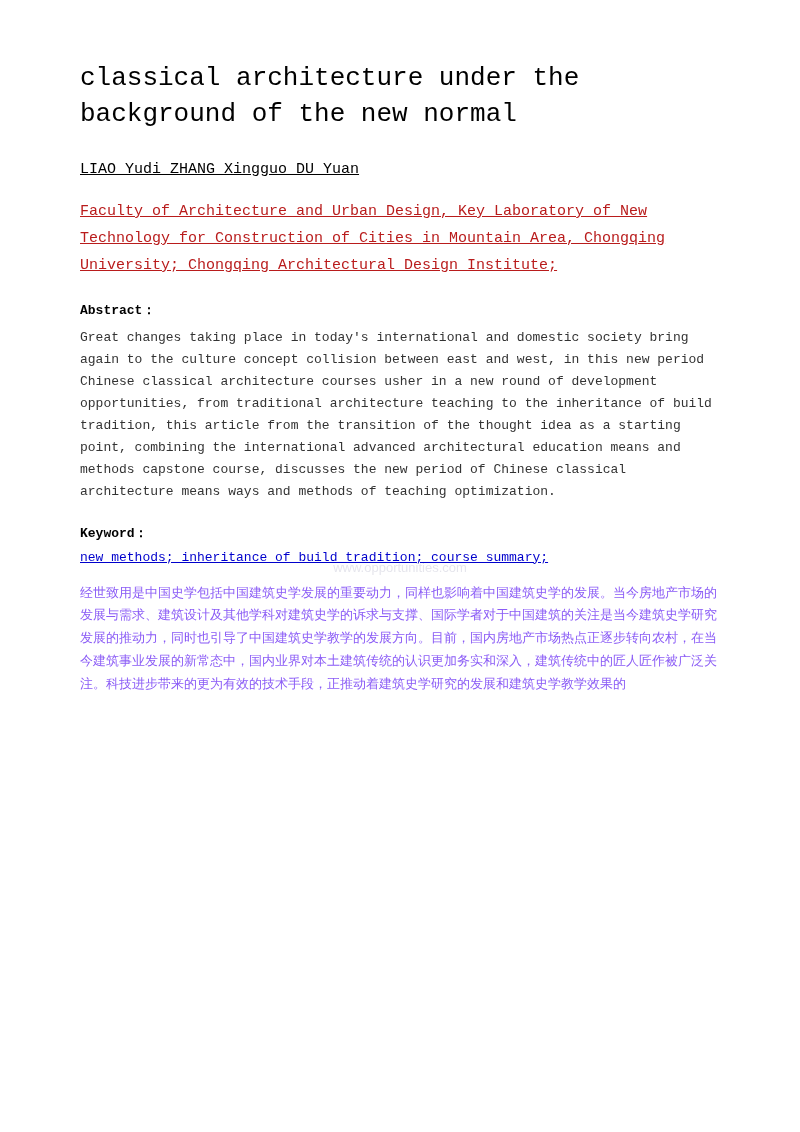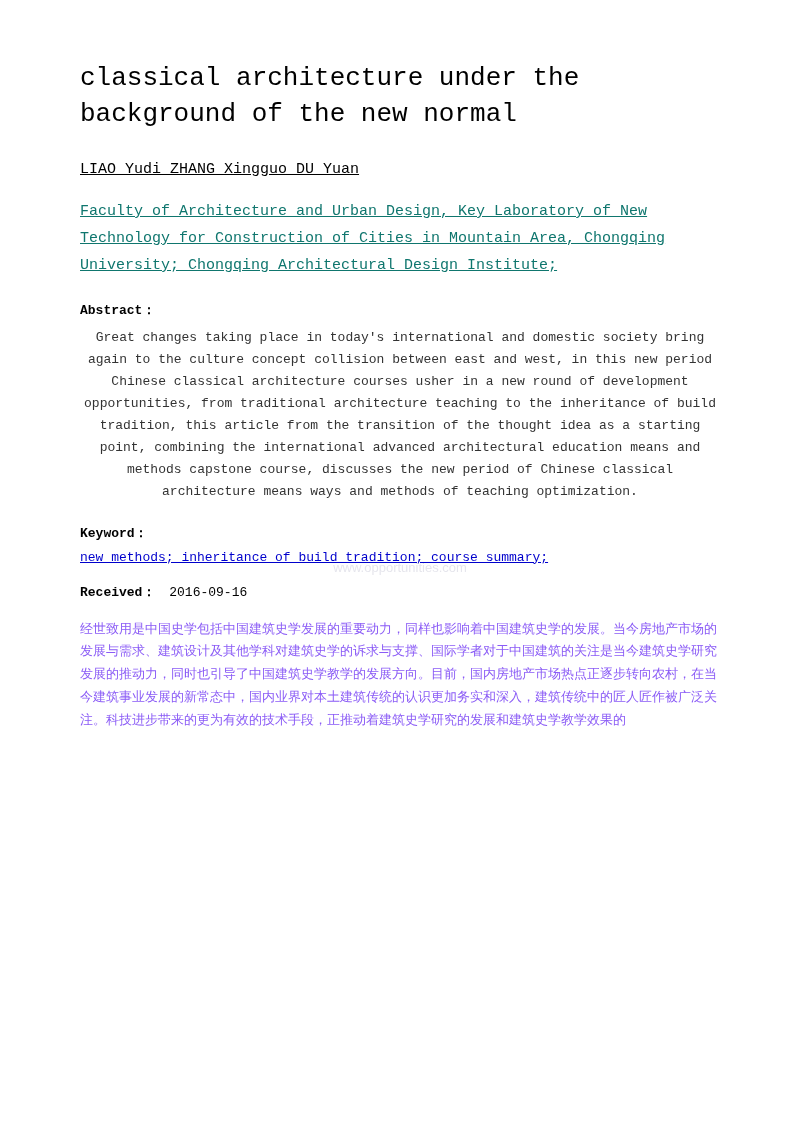--- a/index.html
+++ b/index.html
@@ -27,42 +27,41 @@
 
     .authors {
       color: #000000;
       text-decoration: underline;
       font-size: 15px;
       margin-bottom: 20px;
       font-family: 'Courier New', Courier, monospace;
     }
 
     .affiliation {
-      color: #0f766e;
+      color: #b91c1c;
       text-decoration: underline;
       font-size: 15px;
       line-height: 1.8;
       margin-bottom: 22px;
       font-family: 'Courier New', Courier, monospace;
     }
 
     .section-label {
       font-size: 13px;
       font-weight: bold;
       margin-bottom: 8px;
       font-family: 'Courier New', Courier, monospace;
     }
 
     .abstract-text {
       font-size: 13px;
       line-height: 1.7;
       margin-bottom: 20px;
       color: #333333;
       font-family: 'Courier New', Courier, monospace;
-      text-align: center;
     }
 
     .keywords-link {
       color: #0000cc;
       text-decoration: underline;
       font-size: 13px;
       margin-bottom: 18px;
       display: block;
       font-family: 'Courier New', Courier, monospace;
     }
@@ -114,21 +113,17 @@
   <div class="affiliation">Faculty of Architecture and Urban Design, Key Laboratory of New Technology for Construction of Cities in Mountain Area, Chongqing University; Chongqing Architectural Design Institute;</div>
 
   <div class="section-label">Abstract：</div>
 
   <p class="abstract-text">Great changes taking place in today's international and domestic society bring again to the culture concept collision between east and west, in this new period Chinese classical architecture courses usher in a new round of development opportunities, from traditional architecture teaching to the inheritance of build tradition, this article from the transition of the thought idea as a starting point, combining the international advanced architectural education means and methods capstone course, discusses the new period of Chinese classical architecture means ways and methods of teaching optimization.</p>
 
   <div class="section-label">Keyword：</div>
 
   <a class="keywords-link" href="#">new methods; inheritance of build tradition; course summary;</a>
 
-  <div class="received-line">
-    <span class="received-label">Received：</span>
-    <span style="margin-left: 6px;">2016-09-16</span>
-  </div>
 
   <p class="body-text">经世致用是中国史学包括中国建筑史学发展的重要动力，同样也影响着中国建筑史学的发展。当今房地产市场的发展与需求、建筑设计及其他学科对建筑史学的诉求与支撑、国际学者对于中国建筑的关注是当今建筑史学研究发展的推动力，同时也引导了中国建筑史学教学的发展方向。目前，国内房地产市场热点正逐步转向农村，在当今建筑事业发展的新常态中，国内业界对本土建筑传统的认识更加务实和深入，建筑传统中的匠人匠作被广泛关注。科技进步带来的更为有效的技术手段，正推动着建筑史学研究的发展和建筑史学教学效果的</p>
 </div>
 
 <div class="watermark">www.opportunities.com</div>
 
 </body></html>

